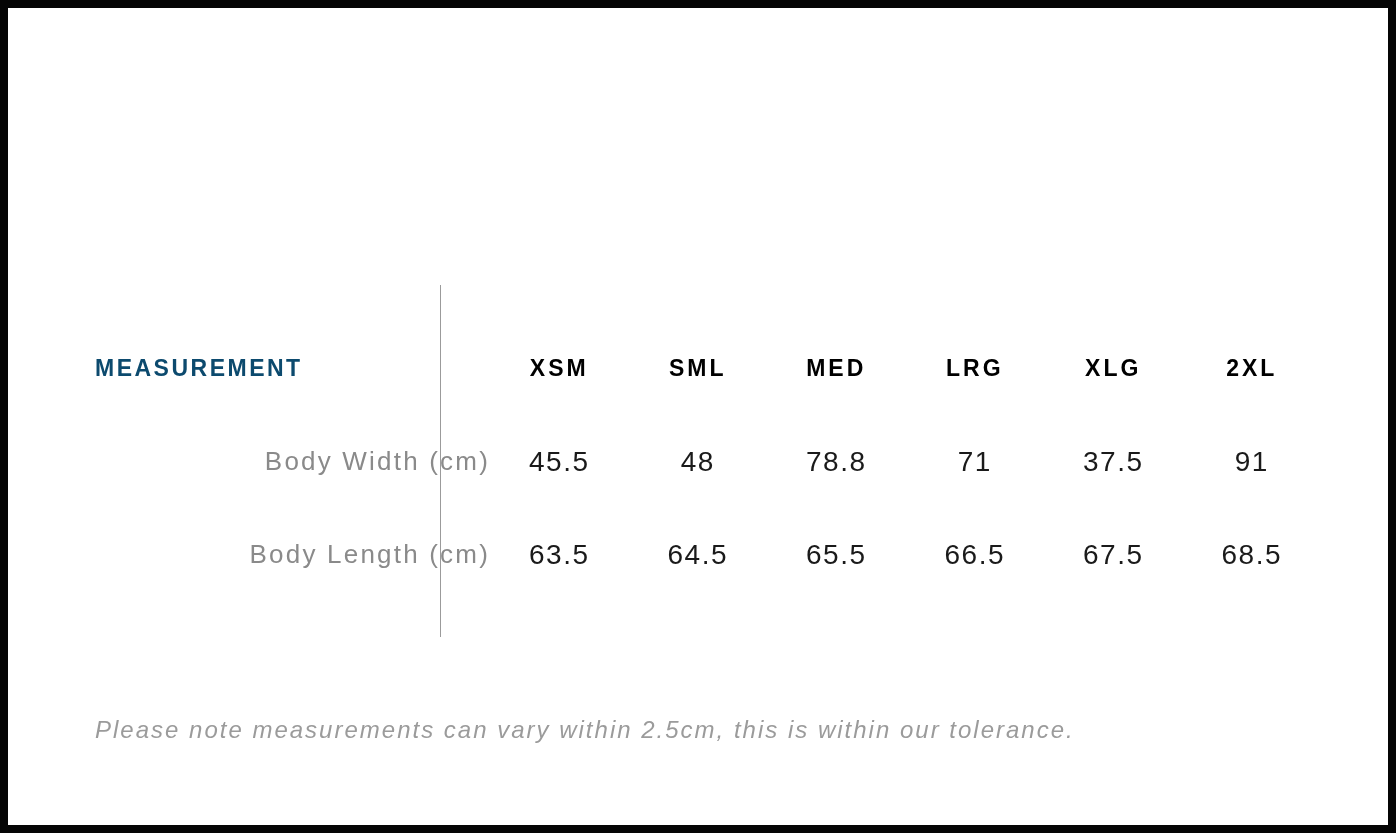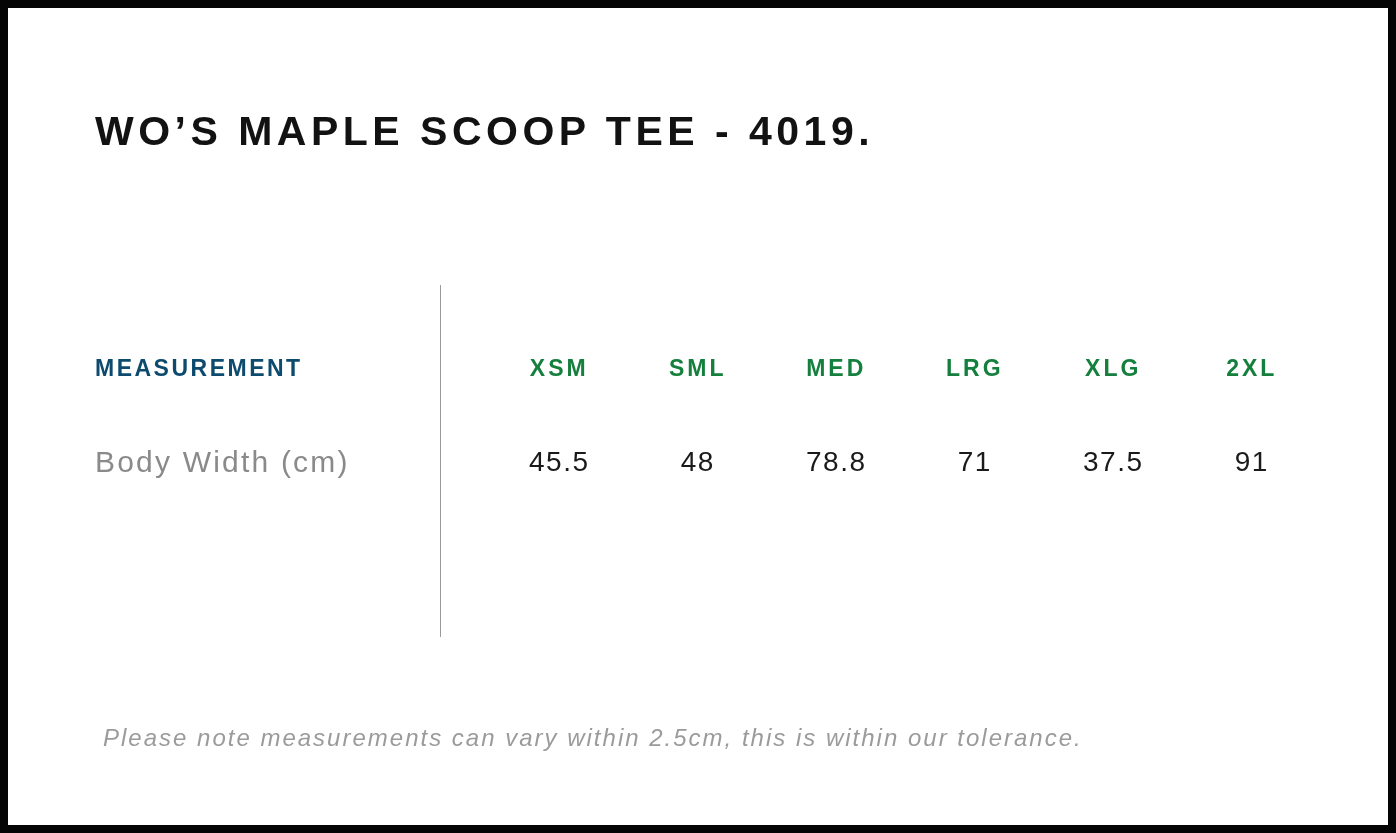--- a/index.html
+++ b/index.html
@@ -49,59 +49,59 @@
   .header-label {
     font-size: 23px;
     font-weight: bold;
     letter-spacing: 2.5px;
     color: #0c4a6e;
   }
   .size-header {
     font-size: 23px;
     font-weight: bold;
     letter-spacing: 3px;
-    color: #15803d;
+    color: #000000;
   }
   .row-label {
-    font-size: 30px;
+    font-size: 26px;
     font-weight: normal;
     letter-spacing: 2.2px;
     color: #8a8a8a;
+    text-align: right;
   }
   .value-cell {
     font-size: 28px;
     letter-spacing: 1.5px;
     color: #1a1a1a;
   }
   .column-divider {
     position: absolute;
     left: 432px;
     top: 277px;
     width: 1px;
     height: 352px;
     background: #9b9b9b;
   }
   .tolerance-note {
     position: absolute;
     left: 87px;
     top: 708px;
-    margin: 8px;
+    margin: 0;
     font-size: 24px;
     font-style: italic;
     letter-spacing: 2px;
     color: #9b9b9b;
     white-space: nowrap;
   }
 </style>
 </head>
 <body>
 
 <div class="page">
 
-  <h1 class="page-title">WO’S MAPLE SCOOP TEE - 4019.</h1>
 
   <div class="column-divider"></div>
 
   <div class="size-table">
 
     <div class="table-row">
       <div class="cell header-label">MEASUREMENT</div>
       <div class="cell size-cell size-header">XSM</div>
       <div class="cell size-cell size-header">SML</div>
       <div class="cell size-cell size-header">MED</div>
@@ -113,18 +113,27 @@
     <div class="table-row">
       <div class="cell row-label">Body Width (cm)</div>
       <div class="cell size-cell value-cell">45.5</div>
       <div class="cell size-cell value-cell">48</div>
       <div class="cell size-cell value-cell">78.8</div>
       <div class="cell size-cell value-cell">71</div>
       <div class="cell size-cell value-cell">37.5</div>
       <div class="cell size-cell value-cell">91</div>
     </div>
 
+    <div class="table-row">
+      <div class="cell row-label">Body Length (cm)</div>
+      <div class="cell size-cell value-cell">63.5</div>
+      <div class="cell size-cell value-cell">64.5</div>
+      <div class="cell size-cell value-cell">65.5</div>
+      <div class="cell size-cell value-cell">66.5</div>
+      <div class="cell size-cell value-cell">67.5</div>
+      <div class="cell size-cell value-cell">68.5</div>
+    </div>
 
   </div>
 
   <p class="tolerance-note">Please note measurements can vary within 2.5cm, this is within our tolerance.</p>
 
 </div>
 
 </body></html>

